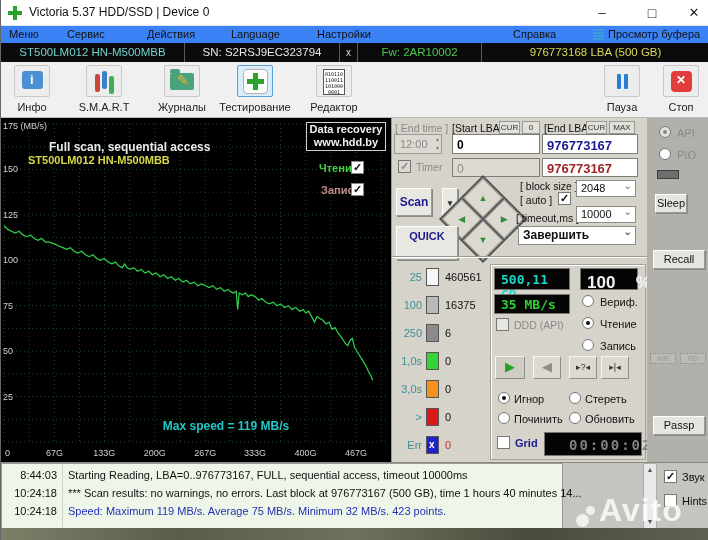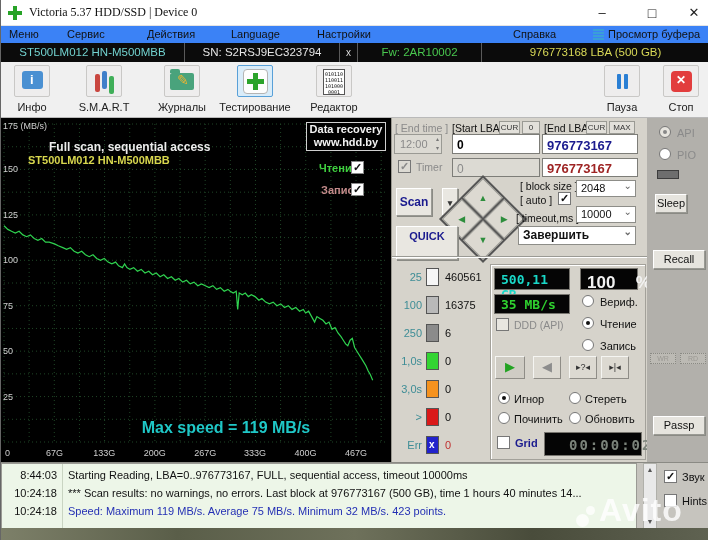--- a/index.html
+++ b/index.html
@@ -3,21 +3,21 @@
 <meta charset="utf-8">
 <style>
   html,body{margin:0;padding:0;width:708px;height:540px;overflow:hidden;background:#555;}
   *{box-sizing:border-box;font-family:"Liberation Sans",sans-serif;}
   .window{position:absolute;left:0;top:0;width:708px;height:540px;background:#f0f0f0;border-left:1px solid #666;border-right:1px solid #666;}
   
   .titlebar{position:absolute;left:0;top:0;width:708px;height:26px;background:#ffffff;border-bottom:1px solid #e4e4e4;}
   .app-icon{position:absolute;left:7px;top:6px;width:14px;height:14px;}
   .app-icon::before{content:"";position:absolute;left:5px;top:0;width:4px;height:14px;background:#27a327;}
   .app-icon::after{content:"";position:absolute;left:0;top:5px;width:14px;height:4px;background:#27a327;}
-  .title-text{position:absolute;left:28px;top:5px;font-size:12px;color:#111;font-family:Liberation Serif, serif;}
+  .title-text{position:absolute;left:28px;top:5px;font-size:12px;color:#111;}
   .win-btn{position:absolute;top:0;height:26px;text-align:center;font-size:13px;color:#222;line-height:26px;}
   .wb-min{left:584px;width:34px;}
   .wb-min::after{content:"–";}
   .wb-max{left:634px;width:34px;}
   .wb-max::after{content:"□";font-size:14px;}
   .wb-close{left:680px;width:26px;}
   .wb-close::after{content:"✕";}
   
   .menubar{position:absolute;left:0;top:26px;width:708px;height:17px;background:#3b82f6;font-size:11px;color:#111;}
   .menu-item{position:absolute;top:2px;}
@@ -59,21 +59,21 @@
   .graph{position:absolute;left:0;top:0;width:390px;height:344px;background:#000;}
   .graph-title{position:absolute;left:48px;top:22px;color:#ececec;font-weight:bold;font-size:12px;}
   .graph-sub{position:absolute;left:27px;top:36px;color:#d8d74e;font-weight:bold;font-size:11px;}
   .wm-box{position:absolute;left:305px;top:4px;width:80px;height:29px;background:#000;border:1px solid #cfcfcf;color:#f2f2f2;font-weight:bold;font-size:11px;text-align:center;line-height:13px;}
   .legend-row{position:absolute;font-weight:bold;font-size:11px;}
   .lg-read{left:318px;top:44px;color:#3fcf3f;}
   .lg-write{left:320px;top:66px;color:#c48b8b;}
   .lg-cb{position:absolute;left:32px;top:-1px;width:13px;height:13px;background:#fff;border:1px solid #888;}
   .lg-write .lg-cb{left:30px;}
   .lg-cb::after{content:"✓";position:absolute;left:1px;top:-1px;font-size:11px;color:#111;font-weight:bold;}
-  .max-note{position:absolute;left:130px;top:301px;width:190px;text-align:center;color:#1fc7c7;font-size:16px;font-weight:bold;}
+  .max-note{position:absolute;left:130px;top:301px;width:190px;text-align:center;color:#1fc7c7;font-size:12px;font-weight:bold;}
   
   .panel{position:absolute;left:390px;top:0;width:256px;height:344px;background:#d6d3cb;border-left:1px solid #9a9890;font-size:10.5px;color:#111;}
   .plabel{position:absolute;white-space:nowrap;}
   .gray{color:#8a8a8a;}
   .mini-btn{position:absolute;height:13px;background:#e2e0da;border:1px solid #9a9a94;font-size:8px;color:#333;text-align:center;line-height:11px;}
   .field{position:absolute;background:#fff;border:1px solid #7d7d78;font-weight:bold;font-size:12px;padding:2px 0 0 4px;}
   .field.navy{color:#1a1a8e;font-size:13px;}
   .field.red{color:#9e2424;font-size:13px;}
   .field.disabled{background:#dcdad3;color:#8a8a8a;font-weight:normal;}
   .spin{position:absolute;left:2px;top:16px;width:48px;height:20px;background:#dcdad3;border:1px solid #9a9a94;color:#8a8a8a;font-size:11px;padding:3px 0 0 5px;}
@@ -111,21 +111,21 @@
   .c-box span{position:absolute;left:2px;top:2px;color:#fff;font-weight:bold;font-size:10px;}
   .c-val{position:absolute;left:53px;top:3px;font-size:11px;color:#111;}
   .c-val.err{color:#c03030;}
   
   .side{position:absolute;left:646px;top:0;width:62px;height:344px;background:#b2b0ab;font-size:11px;color:#8a8a8a;}
   .side .btn{color:#111;font-weight:normal;font-size:11px;background:#e6e4de;}
   .led{position:absolute;left:10px;top:52px;width:22px;height:9px;background:#6e6e6e;border:1px solid #3d3d3d;}
   .tiny-btn{position:absolute;top:235px;width:26px;height:11px;border:1px dotted #8a8a84;background:#bcbab4;color:#9a9893;font-size:7px;text-align:center;line-height:10px;}
   
   .logbar{position:absolute;left:0;top:462px;width:708px;height:66px;background:#c6c4be;border-top:1px solid #8a8a84;}
-  .log{position:absolute;left:0;top:0;width:636px;height:66px;background:#edf6e8;border:1px solid #9a9a94;font-size:11px;}
+  .log{position:absolute;left:0;top:0;width:562px;height:66px;background:#edf6e8;border:1px solid #9a9a94;font-size:11px;}
   .log-time{position:absolute;left:0;width:55px;text-align:right;color:#111;}
   .log-text{position:absolute;left:66px;width:570px;white-space:nowrap;overflow:hidden;color:#111;}
   .log-text.blue{color:#2430b4;}
   .log-sep{position:absolute;left:60px;top:0;width:1px;height:64px;background:#c9d4c2;}
   .log-scroll{position:absolute;left:642px;top:0;width:14px;height:66px;background:#e9e9e9;border:1px solid #b0b0aa;}
   .scroll-arrow{position:absolute;left:1px;width:10px;height:10px;color:#555;font-size:7px;text-align:center;line-height:10px;}
   .log-side-cb{position:absolute;font-size:11px;color:#111;}
   
   .photo{position:absolute;left:0;top:528px;width:708px;height:12px;background:linear-gradient(90deg,#7d8069 0%,#5a5e49 25%,#6e715b 50%,#494c3b 75%,#5f6251 100%);}
   

